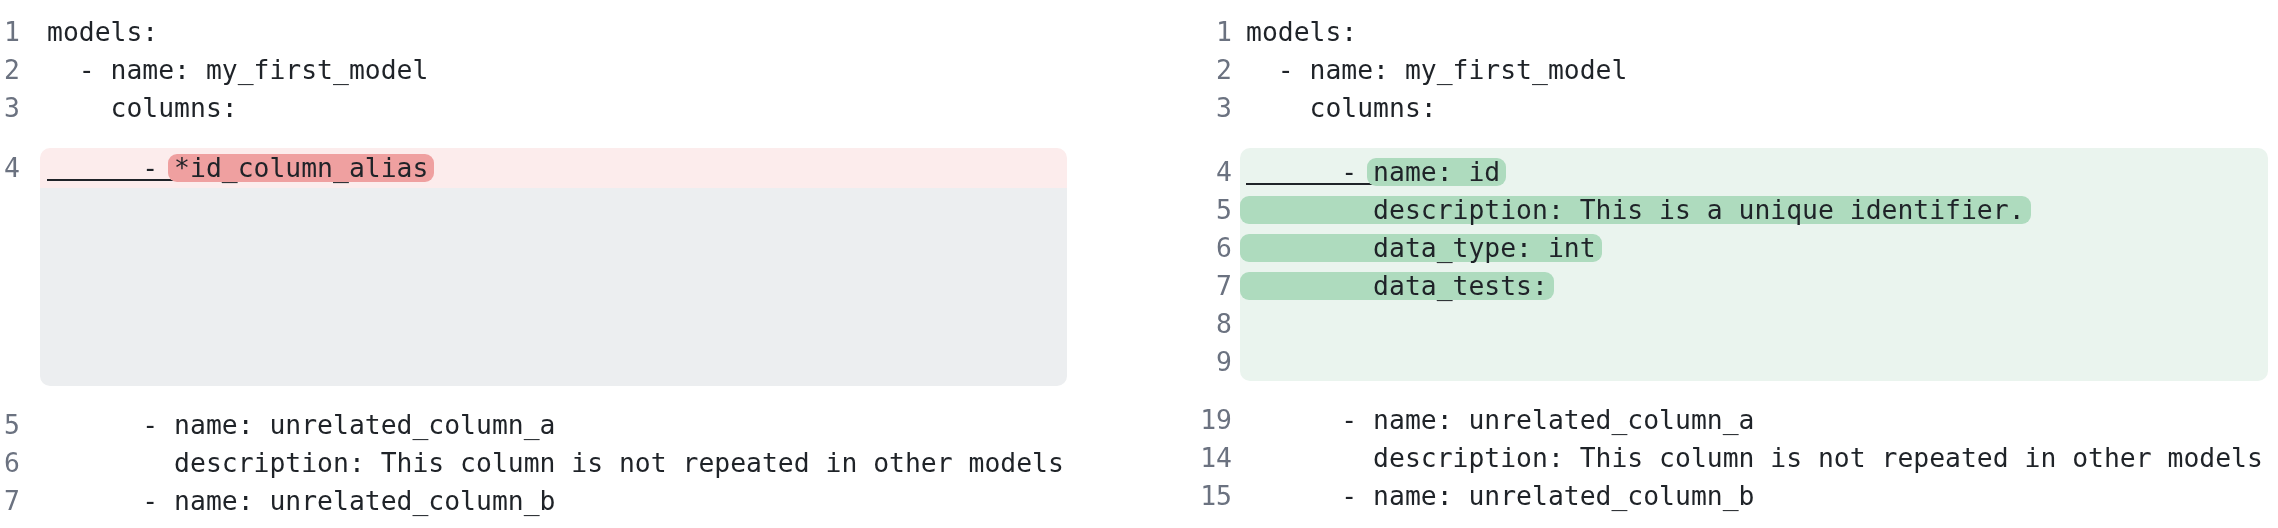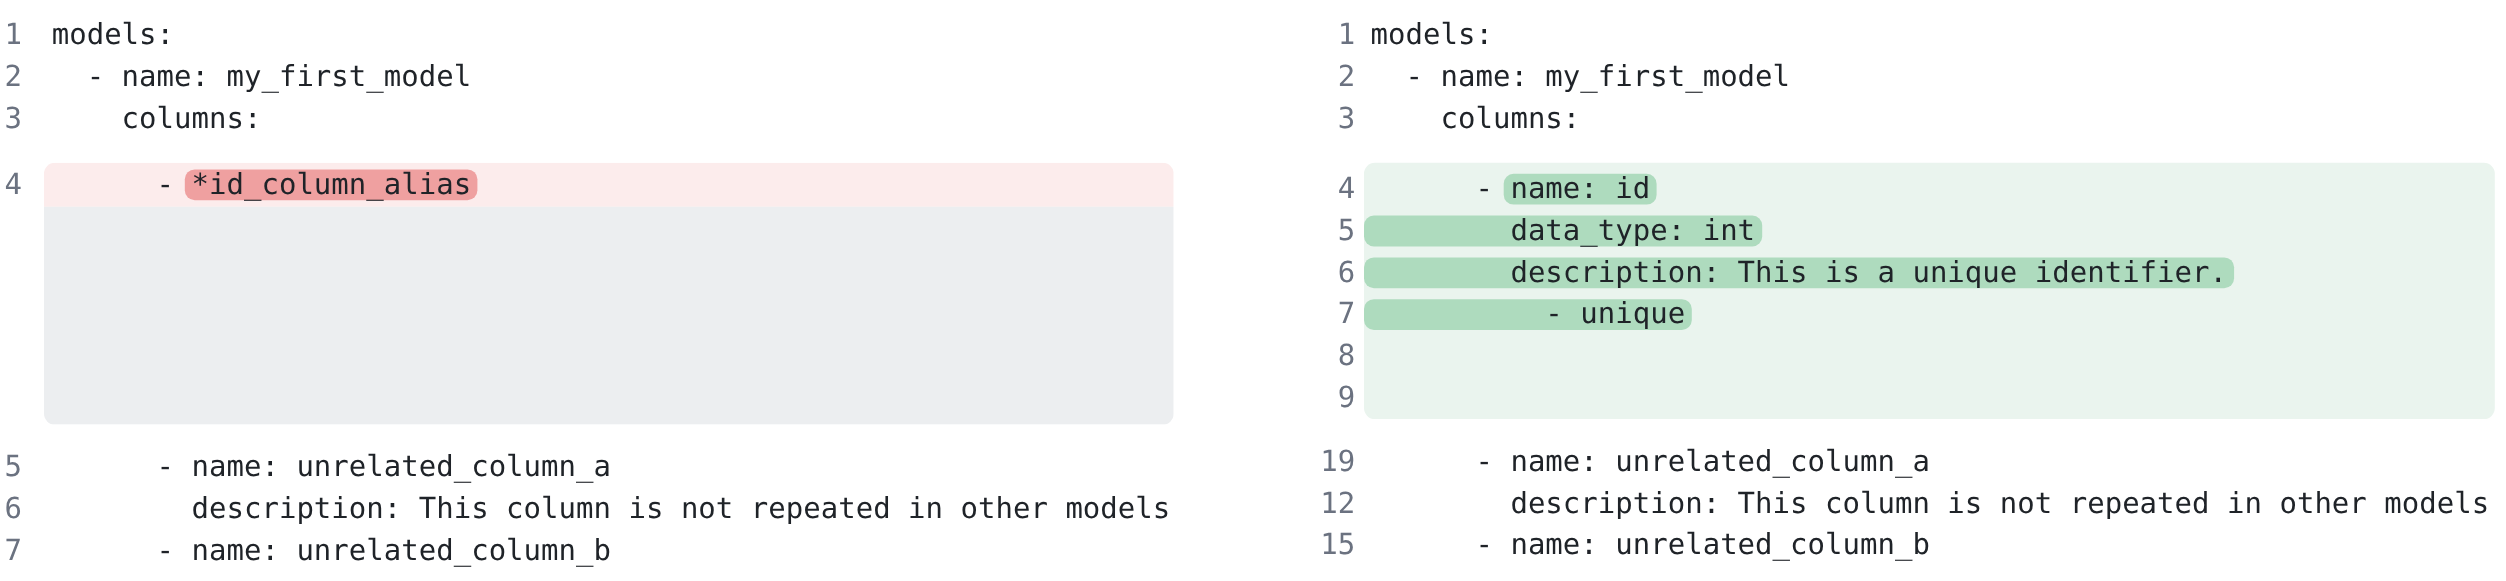--- a/index.html
+++ b/index.html
@@ -43,21 +43,21 @@
   .pane.left .gutter-col{width:20px;}
   .pane.right .gutter-col{width:80px;}
   .gutter-col .num{display:block;width:100%;height:38px;line-height:38px;}
 
   .block{border-radius:10px;overflow:hidden;flex:0 0 auto;}
   .pane.left .block{width:1027px;margin-left:20px;}
   .pane.right .block{width:1028px;margin-left:8px;}
 
   .block.removed .bline{background:var(--removed-line-bg);}
   .block.added{background:var(--added-line-bg);padding:5px 0;}
-  .bline{height:38px;line-height:38px;white-space:pre;}
+  .bline{height:38px;line-height:38px;white-space:pre;text-decoration:underline;}
   .pane.left .bline{padding-left:7px;height:40px;line-height:40px;}
   .pane.right .bline{padding-left:6px;}
   .pane.left .gutter-col .num.h40{height:40px;line-height:40px;}
   .pane.right .gutter-col{padding-top:5px;}
 
   .tok{
     display:inline-block;line-height:28px;
     padding:0 6px;margin:0 -6px;border-radius:9px;
   }
   .block.removed .tok{background:var(--removed-token-bg);}
@@ -94,22 +94,22 @@
         <div class="gutter-col">
           <span class="num">4</span>
           <span class="num">5</span>
           <span class="num">6</span>
           <span class="num">7</span>
           <span class="num">8</span>
           <span class="num">9</span>
         </div>
         <div class="block added">
           <div class="bline"><span class="plain">      - </span><span class="tok">name: id</span></div>
+          <div class="bline"><span class="tok">        description: This is a unique identifier.</span></div>
           <div class="bline"><span class="tok">        data_type: int</span></div>
-          <div class="bline"><span class="tok">        description: This is a unique identifier.</span></div>
-          <div class="bline"><span class="tok">          - unique</span></div>
+          <div class="bline"><span class="tok">        data_tests:</span></div>
         </div>
       </div>
       <div class="row"><span class="num">19</span><span class="code">      - name: unrelated_column_a</span></div>
-      <div class="row"><span class="num">12</span><span class="code">        description: This column is not repeated in other models</span></div>
+      <div class="row"><span class="num">14</span><span class="code">        description: This column is not repeated in other models</span></div>
       <div class="row"><span class="num">15</span><span class="code">      - name: unrelated_column_b</span></div>
     </section>
 </div>
 
 </body></html>

